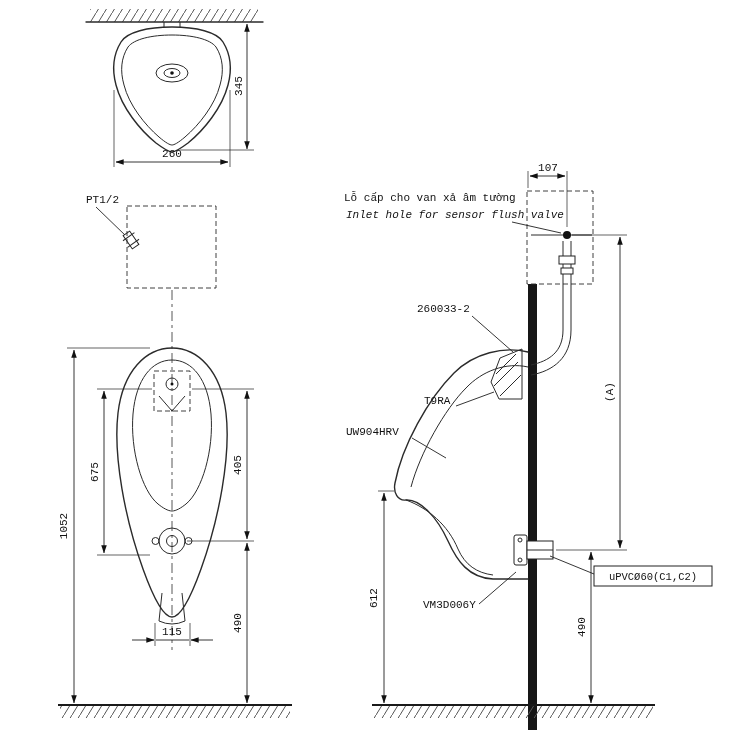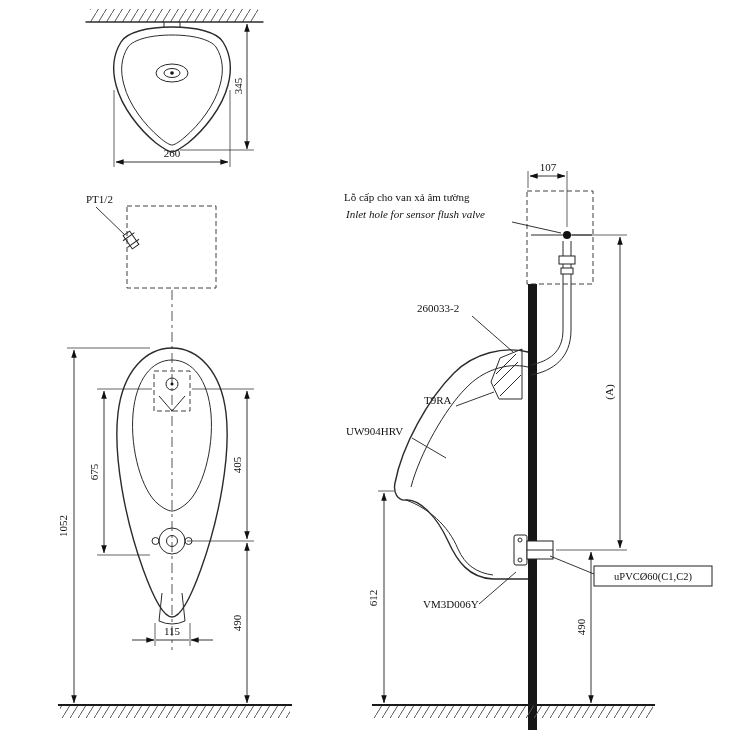--- a/index.html
+++ b/index.html
@@ -1,17 +1,17 @@
 <!DOCTYPE html>
 <html><head>
 <meta charset="utf-8">
 <style>
   html,body{margin:0;padding:0;background:#fff;}
   .canvas{position:relative;width:740px;height:740px;background:#ffffff;overflow:hidden;
-          font-family:Liberation Serif, serif;}
+          font-family:Liberation Mono, monospace;}
   svg{display:block;}
   .outline{stroke:#2b2b2b;stroke-width:1.4;fill:none;stroke-linecap:round;}
   .thin{stroke:#2b2b2b;stroke-width:1;fill:none;}
   .dimline{stroke:#1f1f1f;stroke-width:0.9;fill:none;}
   .extline{stroke:#1f1f1f;stroke-width:0.7;fill:none;}
   .dashed{stroke:#2b2b2b;stroke-width:0.9;fill:none;stroke-dasharray:5 3;}
   .center{stroke:#2b2b2b;stroke-width:0.8;fill:none;stroke-dasharray:10 4 3 4;}
   .leader{stroke:#1f1f1f;stroke-width:0.9;fill:none;}
   .floor{stroke:#1a1a1a;stroke-width:2;fill:none;}
   text{fill:#111;font-size:11px;}

